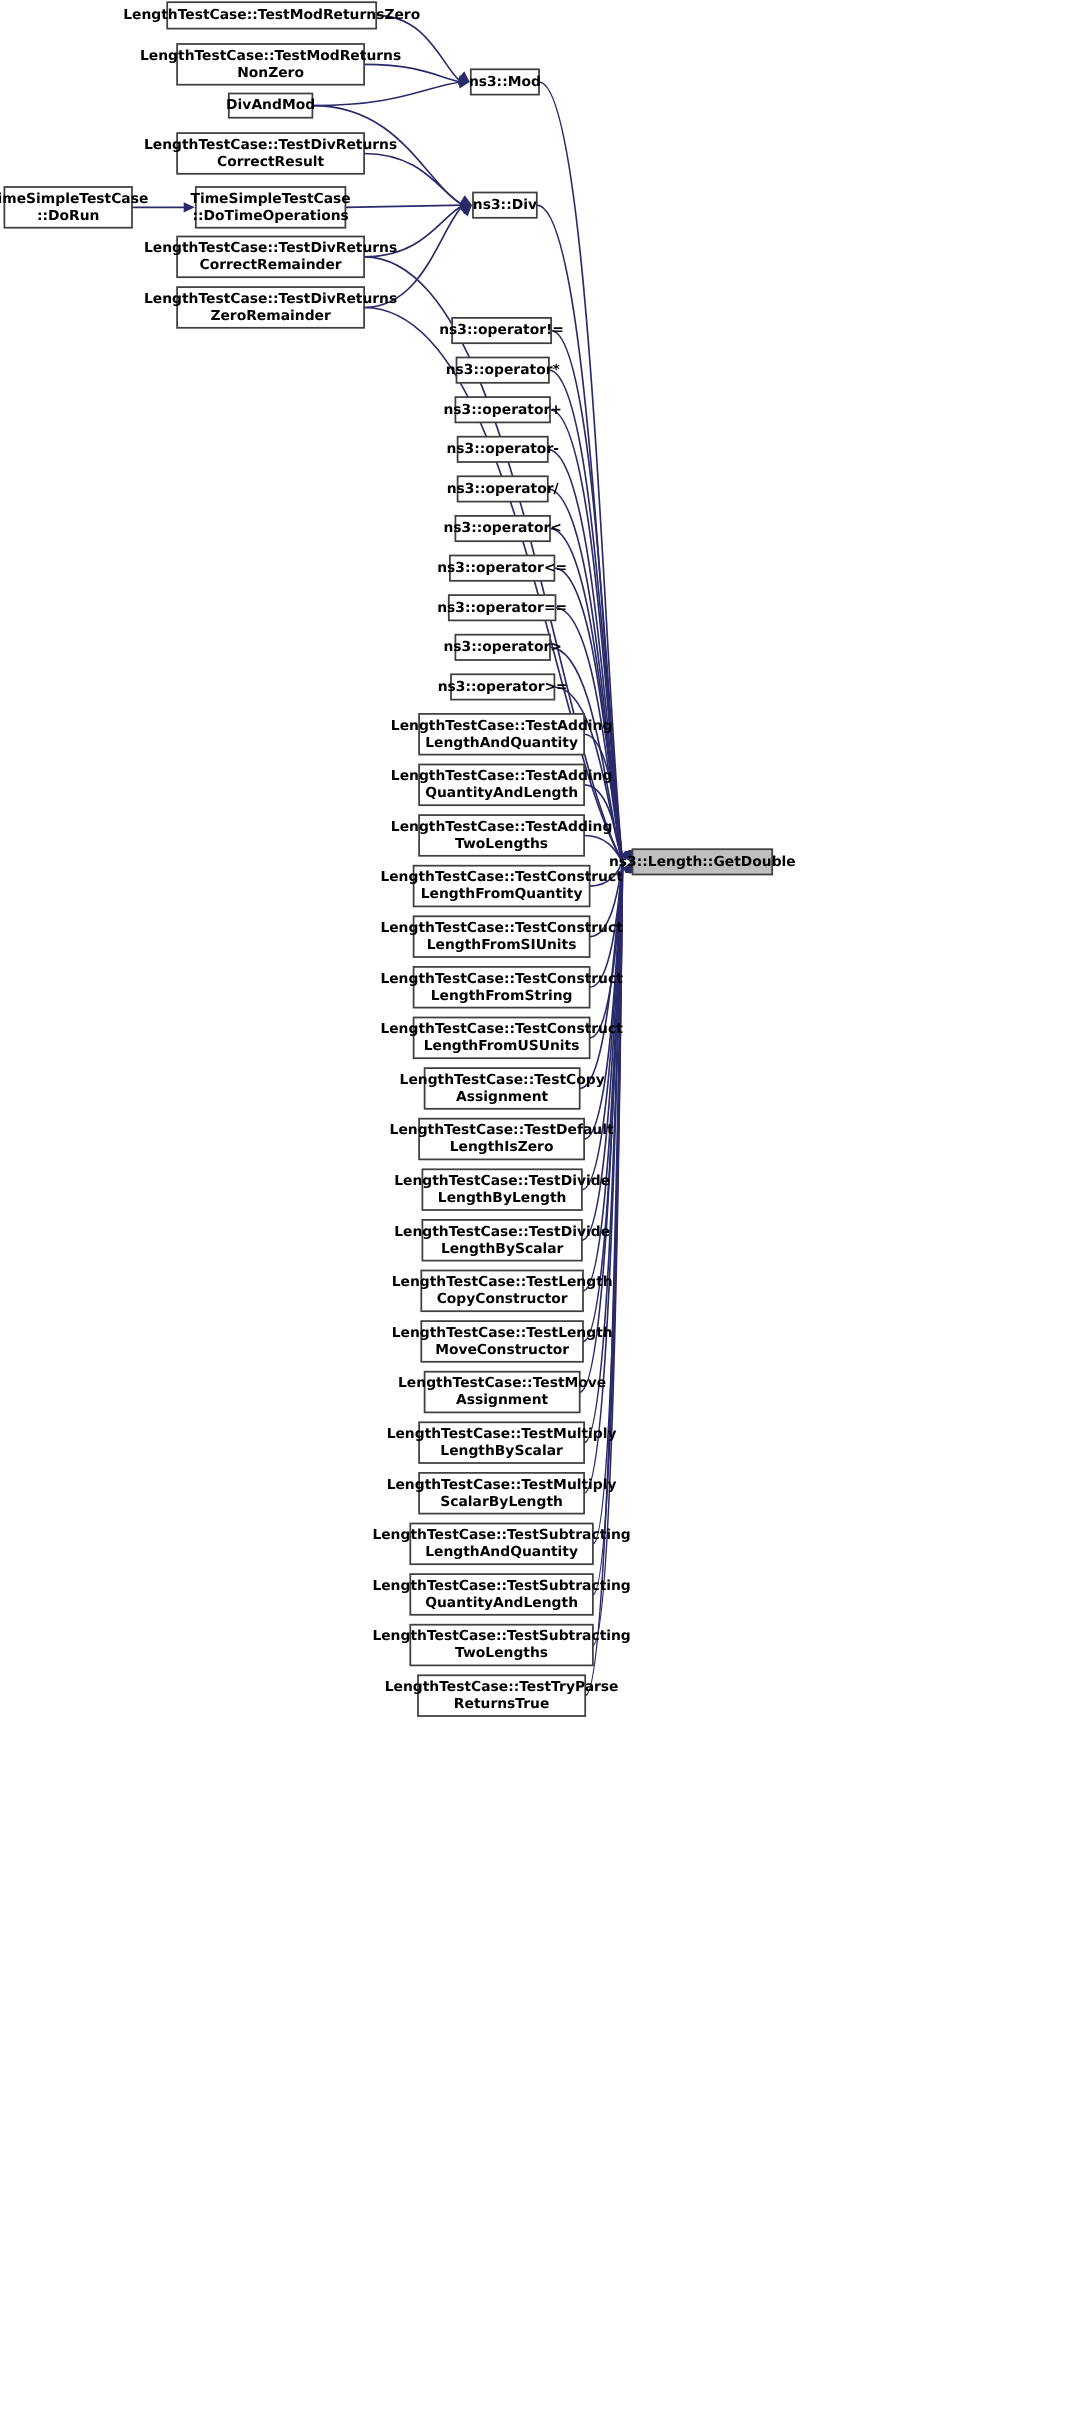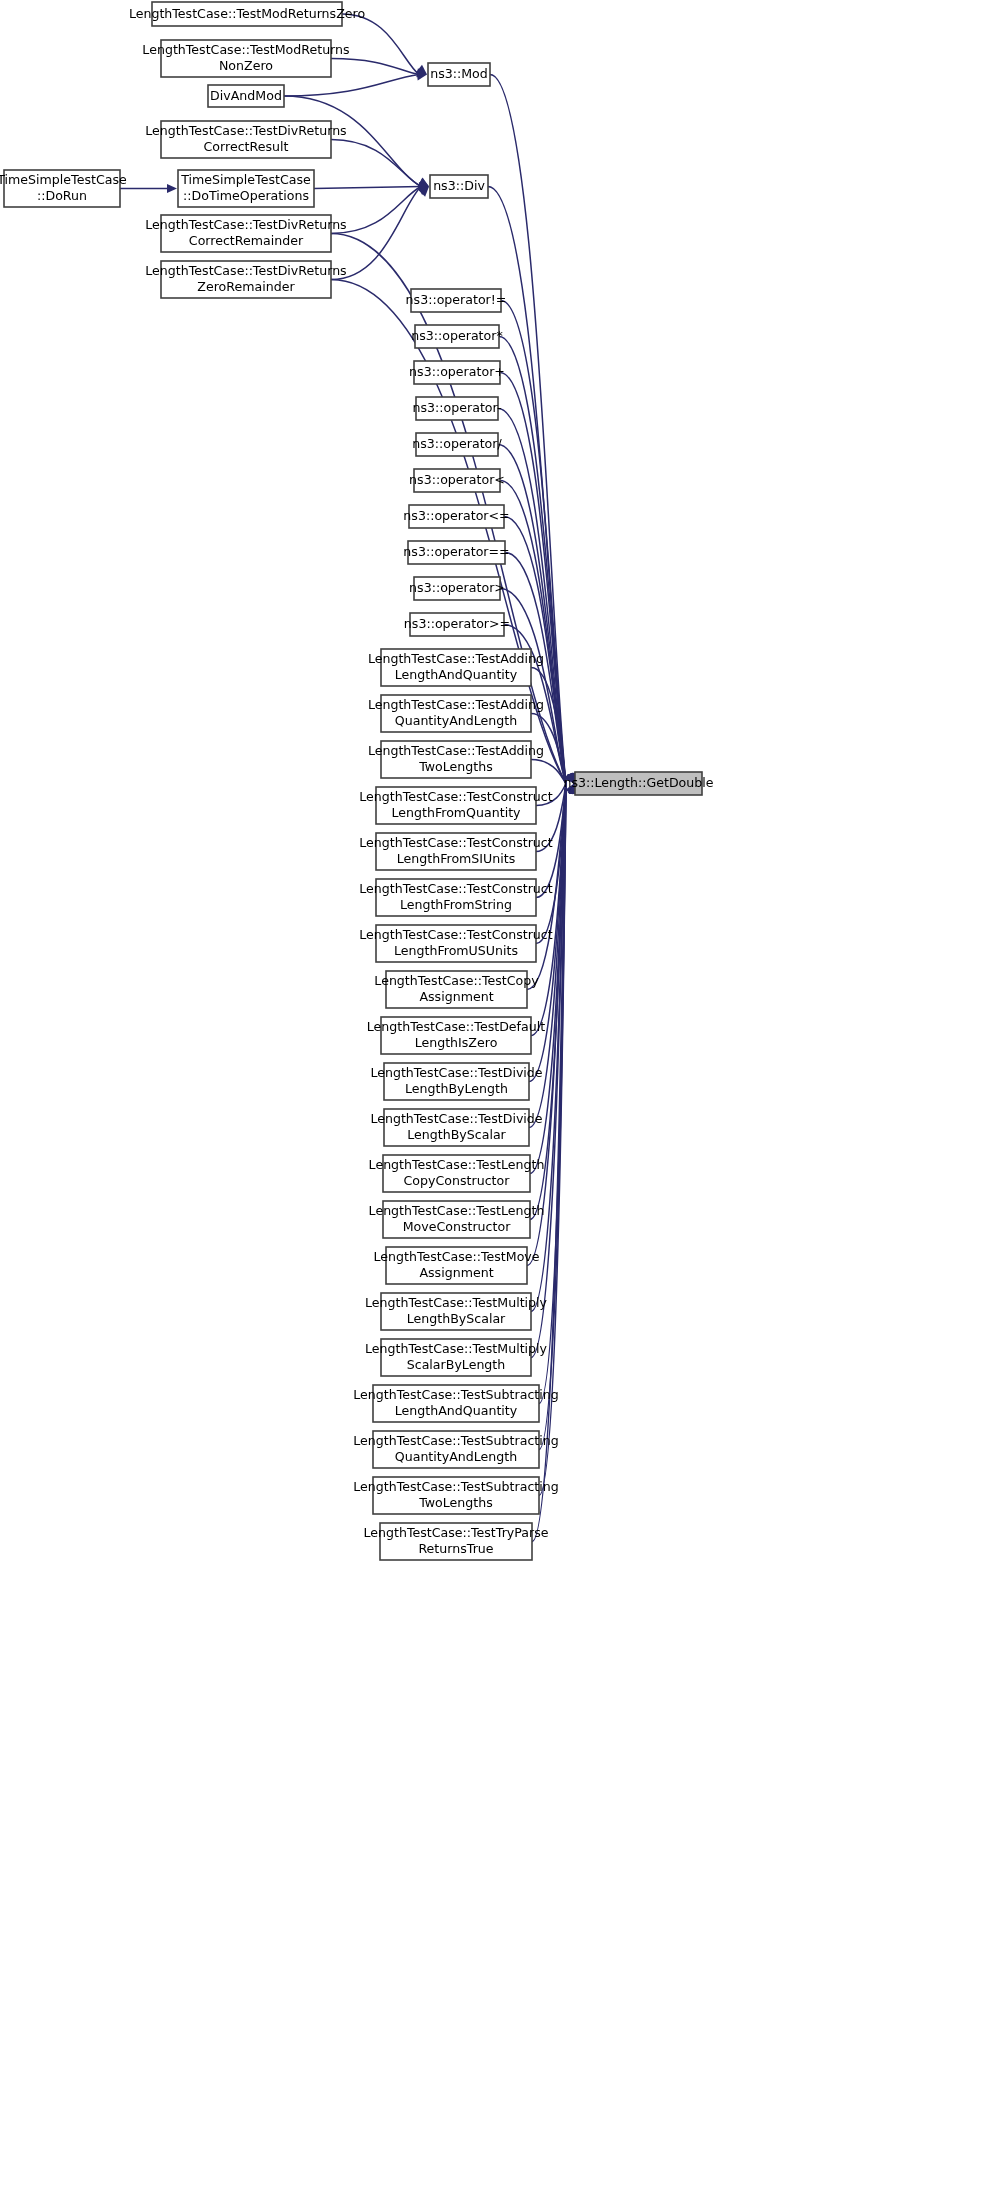--- a/index.html
+++ b/index.html
@@ -6,20 +6,21 @@
     margin: 0;
     padding: 0;
     background: #ffffff;
   }
   #canvas-wrap {
     position: relative;
     width: 987px;
     height: 2204px;
     background: #ffffff;
     font-family: "DejaVu Sans", sans-serif;
+    font-weight: bold;
   }
   svg#graph {
     display: block;
     width: 987px;
     height: 2204px;
   }
   .nodebox {
     fill: #ffffff;
     stroke: #404040;
     stroke-width: 1.6;

